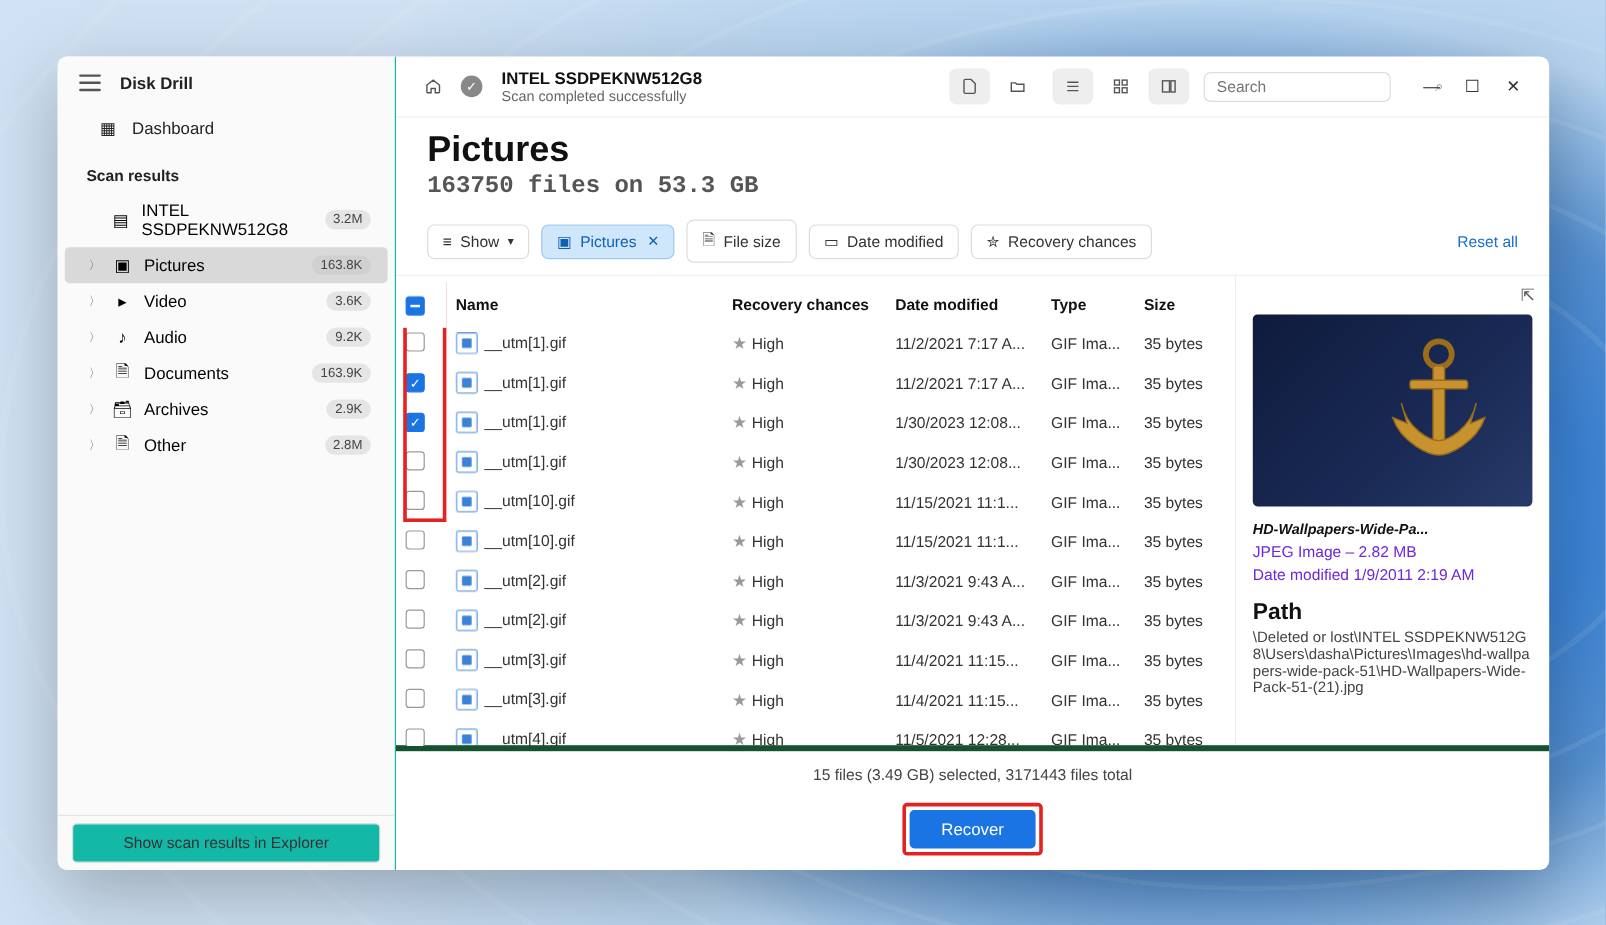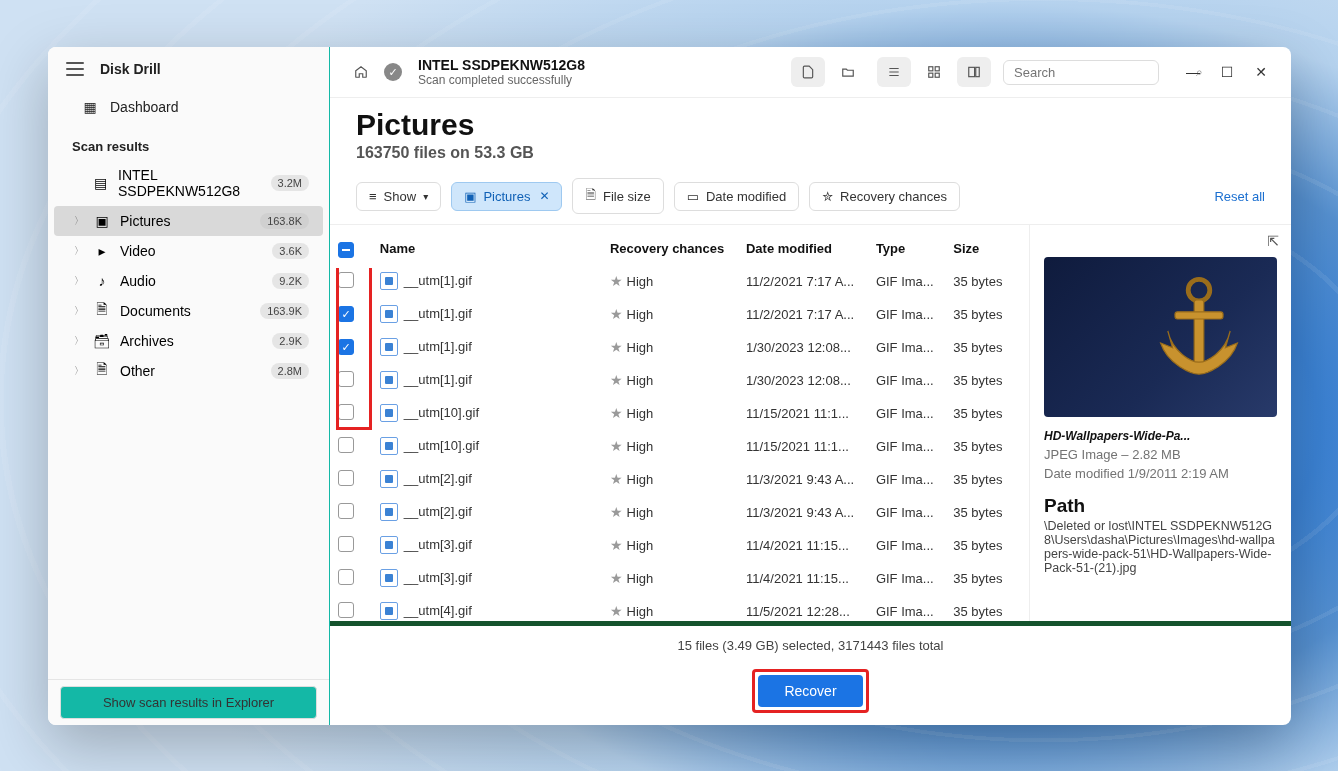--- a/index.html
+++ b/index.html
@@ -35,21 +35,21 @@
 .tb-spacer { flex: 1; }
 .view-group { display: flex; gap: 6px; }
 .vbtn { width: 34px; height: 30px; display: flex; align-items: center; justify-content: center; border-radius: 6px; cursor: pointer; color: #444; }
 .vbtn.active { background: #eee; }
 .search { display: flex; align-items: center; border: 1px solid #ddd; border-radius: 6px; padding: 4px 10px; width: 156px; gap: 6px; }
 .search input { border: none; outline: none; font-size: 13px; flex: 1; background: transparent; }
 .win-controls { display: flex; gap: 6px; margin-left: 8px; }
 .win-controls .wc { width: 28px; height: 28px; display: flex; align-items: center; justify-content: center; cursor: pointer; font-size: 14px; color: #333; }
 .content-head { padding: 10px 26px 4px; }
 .page-title { font-size: 30px; font-weight: 600; color: #111; }
-.page-sub { font-size: 16px; color: #555; font-weight: 600; margin-top: 2px; }
+.page-sub { font-size: 20px; color: #555; font-weight: 600; margin-top: 2px; font-family: Liberation Mono, monospace; }
 .filters { display: flex; align-items: center; gap: 10px; padding: 12px 26px 10px; }
 .fpill { display: inline-flex; align-items: center; gap: 7px; border: 1px solid #ddd; background: #fff; border-radius: 6px; padding: 6px 12px; font-size: 13px; color: #333; cursor: pointer; }
 .fpill.blue { background: #cfe6fb; border-color: #9ec9f0; color: #1061b6; }
 .fpill .x { font-size: 12px; color: #1061b6; margin-left: 2px; }
 .reset { margin-left: auto; color: #1b6fd0; font-size: 13px; cursor: pointer; }
 .body-split { flex: 1; display: flex; overflow: hidden; border-top: 1px solid #eee; }
 .table-wrap { flex: 1; overflow: auto; position: relative; }
 table { width: 100%; border-collapse: collapse; }
 th { text-align: left; font-size: 13px; font-weight: 600; color: #111; padding: 10px 8px; border-bottom: 1px solid #eee; position: sticky; top: 4px; background: #fff; }
 td { font-size: 13px; color: #333; padding: 6px 8px; border-bottom: 0; white-space: nowrap; overflow: hidden; text-overflow: ellipsis; }
@@ -61,21 +61,21 @@
 .redbox { position: absolute; border: 3px solid #e52222; pointer-events: none; }
 .fileicon { width: 18px; height: 18px; background: #fff; border: 1px solid #6aa0e4; border-radius: 2px; display: inline-flex; align-items: center; justify-content: center; margin-right: 6px; position: relative; }
 .fileicon::after { content:""; width: 8px; height: 8px; background: #3b82d4; border-radius: 1px; }
 .star { color: #9a9a9a; font-size: 14px; margin-right: 4px; }
 .preview { width: 262px; border-left: 1px solid #eee; padding: 10px 14px 0; overflow: auto; position: relative; }
 .pop-out { position: absolute; top: 8px; right: 12px; cursor: pointer; color: #555; font-size: 14px; }
 .thumb { width: 100%; height: 160px; border-radius: 4px; background: linear-gradient(135deg, #0f1b3d 0%, #1a2a55 60%, #283a6a 100%); margin-top: 22px; position: relative; overflow: hidden; }
 .anchor { position: absolute; right: 18px; top: 14px; width: 120px; height: 120px; }
 .anchor svg { width: 100%; height: 100%; }
 .pv-title { font-size: 12px; font-weight: 600; margin-top: 12px; color: #111; white-space: nowrap; overflow: hidden; text-overflow: ellipsis; font-style: italic; }
-.pv-sub { font-size: 13px; color: #737373; margin-top: 4px; }
+.pv-sub { font-size: 13px; color: #6d28d9; margin-top: 4px; }
 .pv-label { font-size: 19px; font-weight: 600; margin-top: 14px; color: #111; }
 .pv-val { font-size: 12.5px; color: #444; margin-top: 2px; word-break: break-all; }
 .footer { border-top: 5px solid #14532d; display: flex; align-items: center; justify-content: flex-end; padding: 12px 16px; gap: 16px; flex-direction: column; }
 .footer-text { font-size: 13px; color: #444; }
 .recover-btn { background: #1b74e4; color: #fff; border: none; padding: 8px 26px; border-radius: 4px; font-size: 14px; cursor: pointer; }
 .highlight-recover { border: 3px solid #e52222; padding: 3px; border-radius: 4px; }
 .col-cb{width:40px}.col-name{width:220px}.col-rc{width:130px}.col-dm{width:112px}.col-type{width:74px}.col-size{width:80px}
 .ic { width: 14px; height: 14px; }
 </style>
 </head>

